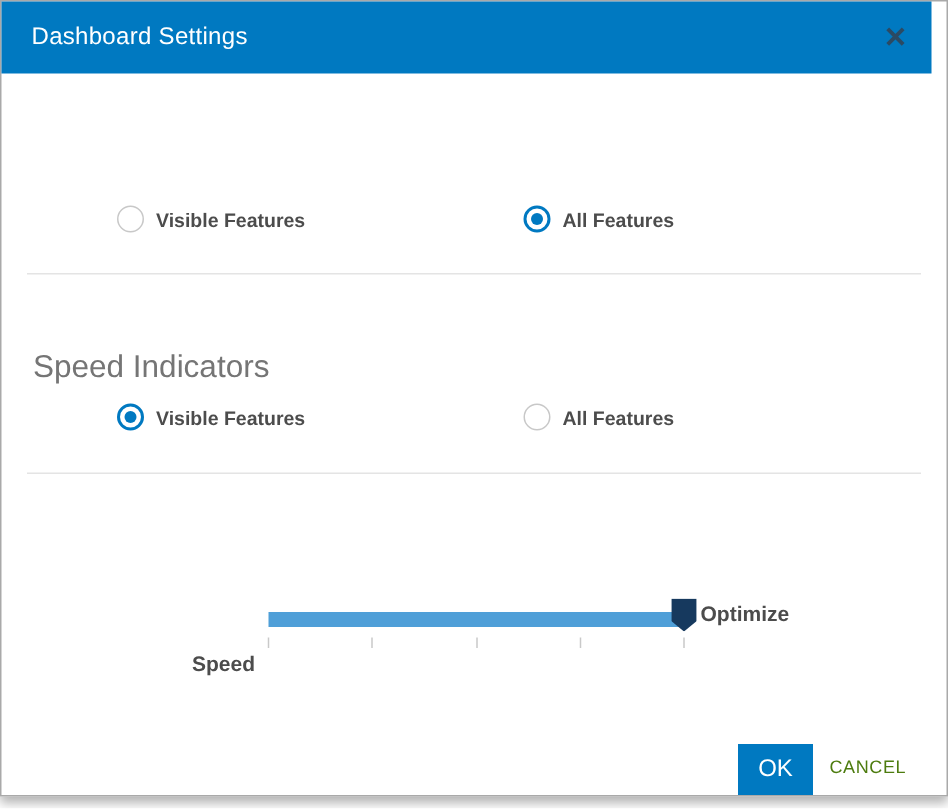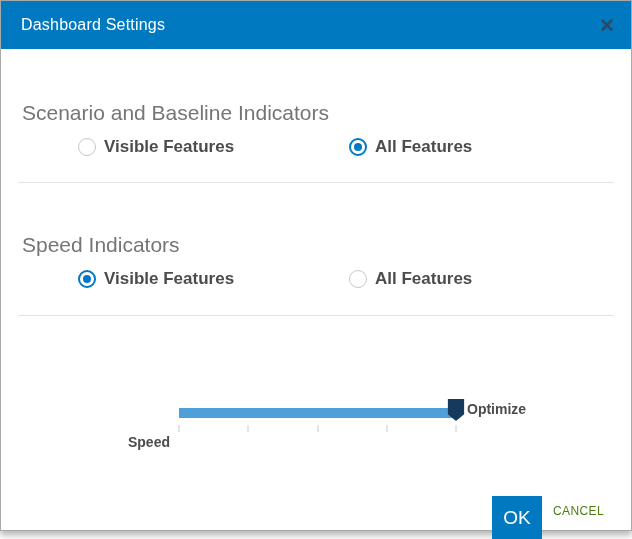--- a/index.html
+++ b/index.html
@@ -20,21 +20,21 @@
     left: 0; top: 0;
     width: 630px;
     height: 529px;
     background: #ffffff;
     border: 1px solid #a9a9a9;
     box-shadow: 0 4px 7px rgba(0,0,0,0.30);
   }
   
   .header {
     position: absolute;
-    left: 0; top: 0; right: 0;
+    left: 0; top: 0; right: 10px;
     height: 48px;
     background: #0079c1;
   }
   .header .title {
     position: absolute;
     left: 20px; top: 0;
     line-height: 48px;
     font-size: 16px;
     color: #ffffff;
     letter-spacing: 0.2px;
@@ -96,21 +96,21 @@
   }
   .radio.checked { border: 2px solid #0079c1; }
   .radio.checked::after {
     content: "";
     position: absolute;
     inset: 3px;
     border-radius: 50%;
     background: #0079c1;
   }
   .radio-label {
-    font-size: 17px;
+    font-size: 13px;
     font-weight: bold;
     color: #4c4c4c;
   }
   
   .slider-label {
     position: absolute;
     font-size: 14px;
     font-weight: bold;
     color: #4c4c4c;
     top: 400px;
@@ -142,24 +142,24 @@
     position: absolute;
     top: 0;
     width: 1px; height: 7px;
     background: #c9c9c9;
     transform: translateX(-0.5px);
   }
   
   .ok-button {
     position: absolute;
     left: 491px; top: 495px;
-    width: 50px; height: 44px;
+    width: 50px; height: 34px;
     background: #0079c1;
     color: #ffffff;
-    font-size: 19px;
+    font-size: 16px;
     font-family: "Liberation Sans", sans-serif;
     border: none;
     cursor: pointer;
   }
   .cancel-link {
     position: absolute;
     left: 552px; top: 503px;
     font-size: 12px;
     color: #4d7c0f;
     letter-spacing: 0.4px;
@@ -173,21 +173,20 @@
 <div class="stage">
   <div class="dialog">
 
     <div class="header">
       <span class="title">Dashboard Settings</span>
       <button class="close-btn">
         <span>✕</span>
       </button>
     </div>
 
-    <div class="section-heading h1">Scenario and Baseline Indicators</div>
     <div class="radio-item row1 colA">
       <span class="radio"></span>
       <span class="radio-label">Visible Features</span>
     </div>
     <div class="radio-item row1 colB">
       <span class="radio checked"></span>
       <span class="radio-label">All Features</span>
     </div>
     <div class="divider d1"></div>
 

